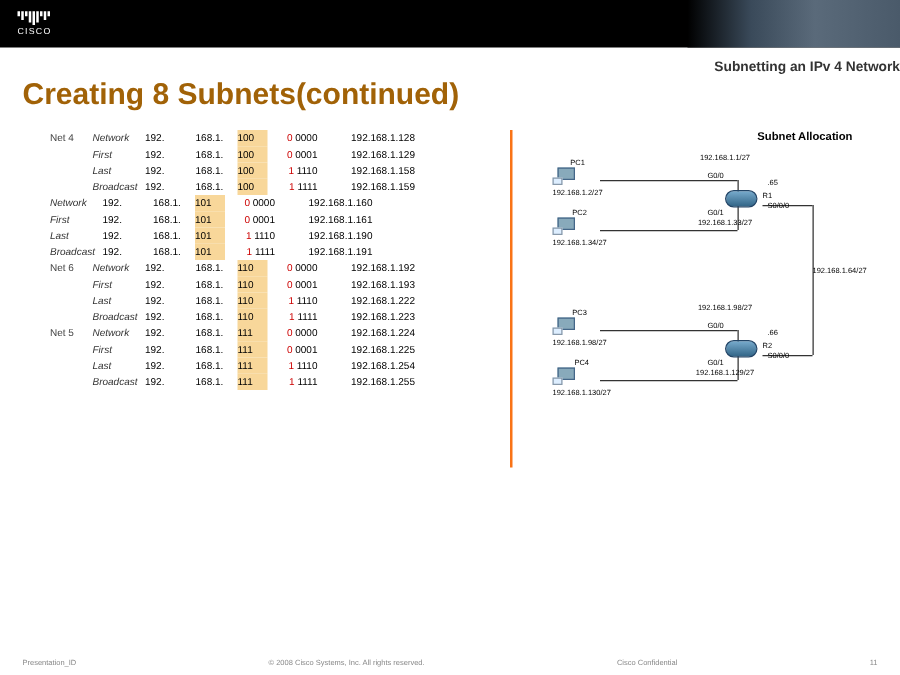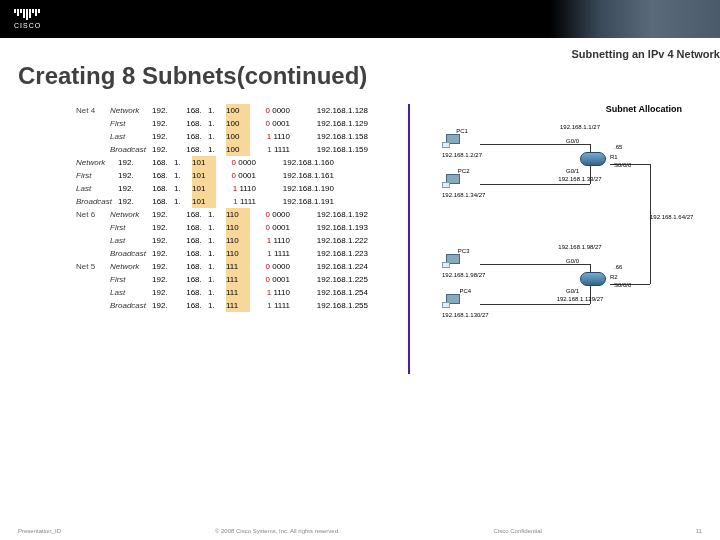--- a/index.html
+++ b/index.html
@@ -3,36 +3,36 @@
 <meta charset="utf-8">
 <style>
   * { box-sizing: border-box; margin: 0; padding: 0; }
   body { width: 720px; height: 540px; font-family: Arial, sans-serif; background: #fff; position: relative; overflow: hidden; }
   .header-bar { height: 38px; background: #000; position: relative; display: flex; align-items: center; }
   .logo { color: #fff; font-size: 7px; letter-spacing: 1px; padding-left: 14px; display: flex; flex-direction: column; }
   .logo-bars { display: flex; gap: 1px; margin-bottom: 2px; }
   .logo-bars span { width: 2px; background: #fff; display: inline-block; }
   .header-img { position: absolute; right: 0; top: 0; height: 38px; width: 170px; background: linear-gradient(90deg, #000 0%, #3a4a5a 30%, #5a6a7a 60%, #4a5a6a 100%); }
   .supertitle { font-size: 11px; font-weight: bold; color: #333; padding: 10px 0 2px 18px; text-align: right; }
-  .title { font-size: 24px; font-weight: bold; color: #404040; padding: 0 0 14px 18px; }
+  .title { font-size: 24px; font-weight: bold; color: #a16207; padding: 0 0 14px 18px; }
   .content { position: relative; height: 400px; }
   .table-area { position: absolute; left: 40px; top: 0; width: 350px; }
-  .netgroup { display: flex; margin-left: 36px; }
+  .netgroup { display: flex; }
   .netlabel { width: 34px; font-size: 8px; color: #444; padding-top: 2px; }
   .nettable { flex: 1; }
   .row { display: flex; font-size: 8px; line-height: 13px; }
   .c-type { width: 42px; color: #333; font-style: italic; }
   .c-a { width: 28px; text-align: left; }
-  .c-b { width: 28px; text-align: center; }
+  .c-b { width: 28px; text-align: right; }
   .c-c { width: 18px; text-align: left; }
   .c-d { width: 24px; text-align: left; background: #f8d79a; }
   .c-bin { width: 40px; text-align: right; }
   .c-bin .hi { color: #c00; }
   .c-full { width: 78px; text-align: right; padding-left: 6px; }
-  .diagram { position: absolute; left: 408px; top: 0; width: 282px; height: 270px; border-left: 2px solid #4c1d95; }
+  .diagram { position: absolute; left: 408px; top: 0; width: 282px; height: 270px; border-left: 2px solid #f97316; }
   .diag-title { position: absolute; right: 8px; top: 0; font-size: 9px; font-weight: bold; }
   .device { position: absolute; font-size: 6px; color: #000; text-align: center; }
   .pc-icon { width: 22px; height: 18px; position: relative; }
   .pc-icon .mon { width: 14px; height: 10px; background: #8ab; border: 1px solid #468; position: absolute; left: 4px; top: 0; }
   .pc-icon .box { width: 8px; height: 6px; background: #def; border: 1px solid #89a; position: absolute; left: 0; top: 8px; }
   .router-icon { width: 26px; height: 14px; background: linear-gradient(#7ac, #368); border-radius: 7px; border: 1px solid #246; }
   .dlabel { font-size: 6px; white-space: nowrap; }
   .line { position: absolute; background: #333; }
   .footer { position: absolute; bottom: 6px; left: 0; width: 720px; display: flex; justify-content: space-between; font-size: 6px; color: #888; padding: 0 18px; }
 </style>

